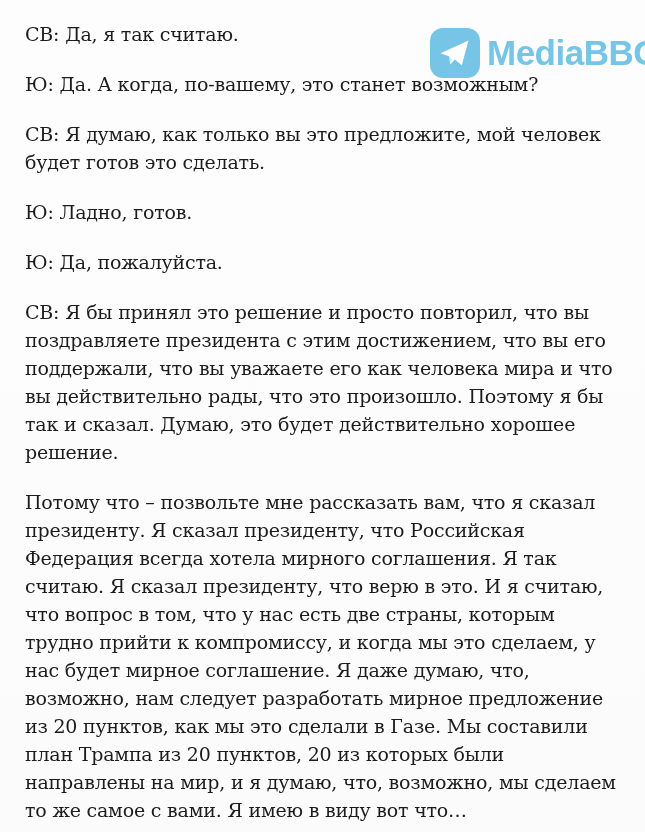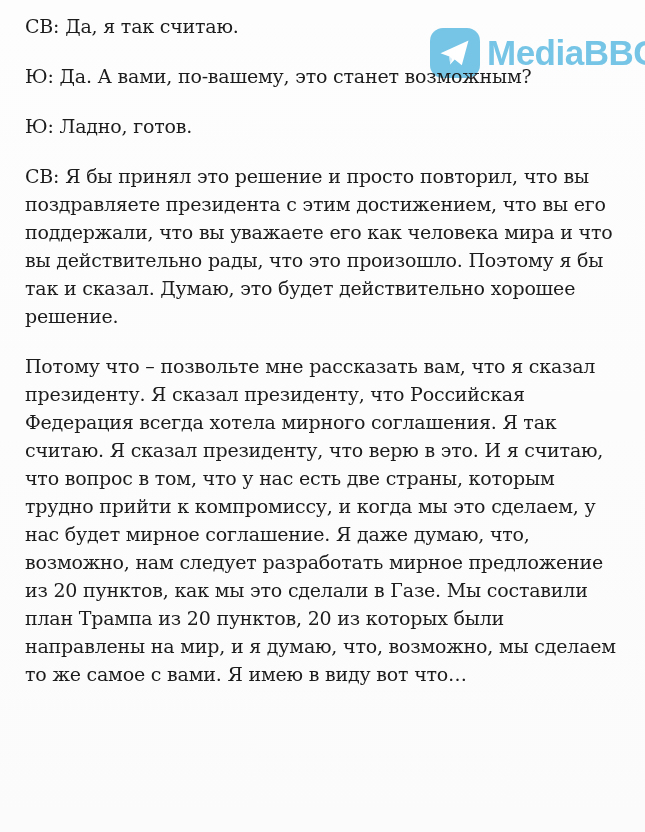--- a/index.html
+++ b/index.html
@@ -16,21 +16,21 @@
     font-family: "DejaVu Serif", "Liberation Serif", serif;
     color: #1c1c1c;
   }
   .transcript {
     position: absolute;
     left: 25px;
     top: 12px;
     width: 600px;
   }
   .transcript p {
-    margin: 0 0 22px 0;
+    margin: 8px 0 22px 0;
     font-size: 19px;
     line-height: 28px;
     font-weight: 500;
     letter-spacing: -0.2px;
     color: #1c1c1c;
   }
   .watermark {
     position: absolute;
     left: 430px;
     top: 28px;
@@ -64,19 +64,21 @@
         <rect x="0" y="0" width="50" height="50" rx="13" fill="#76c5e6"></rect>
         <path d="M38.5 12.5 L10.5 25.3 L19.4 28.4 L20.2 36.5 L24.7 31.6 L31.8 37.2 Z" fill="#ffffff"></path>
         <path d="M19.4 28.4 L20.2 36.5 L22.2 31.0 Z" fill="#d8eef8"></path>
       </svg>
     </span>
     <span class="brand">MediaBBG</span>
   </div>
 
   <div class="transcript">
     <p>СВ: Да, я так считаю.</p>
-    <p>Ю: Да. А вами, по-вашему, это станет возможным?</p>
+    <p>Ю: Да. А когда, по-вашему, это станет возможным?</p>
+    <p>СВ: Я думаю, как только вы это предложите, мой человек будет готов это сделать.</p>
     <p>Ю: Ладно, готов.</p>
+    <p>Ю: Да, пожалуйста.</p>
     <p>СВ: Я бы принял это решение и просто повторил, что вы поздравляете президента с этим достижением, что вы его поддержали, что вы уважаете его как человека мира и что вы действительно рады, что это произошло. Поэтому я бы так и сказал. Думаю, это будет действительно хорошее решение.</p>
     <p>Потому что – позвольте мне рассказать вам, что я сказал президенту. Я сказал президенту, что Российская Федерация всегда хотела мирного соглашения. Я так считаю. Я сказал президенту, что верю в это. И я считаю, что вопрос в том, что у нас есть две страны, которым трудно прийти к компромиссу, и когда мы это сделаем, у нас будет мирное соглашение. Я даже думаю, что, возможно, нам следует разработать мирное предложение из 20 пунктов, как мы это сделали в Газе. Мы составили план Трампа из 20 пунктов, 20 из которых были направлены на мир, и я думаю, что, возможно, мы сделаем то же самое с вами. Я имею в виду вот что…</p>
   </div>
 
 </div>
 
 </body></html>

